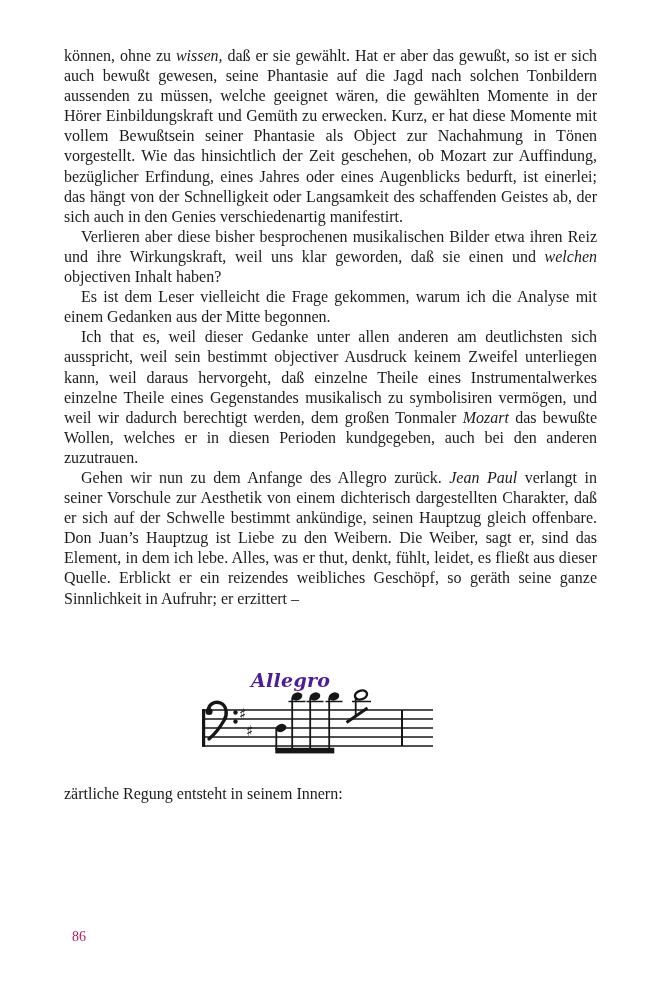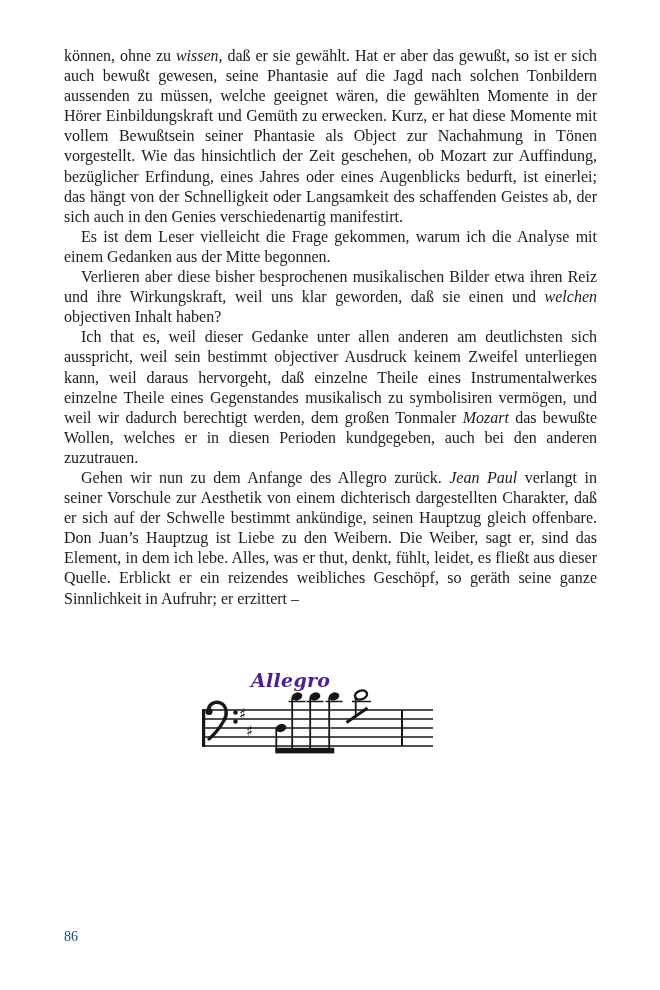--- a/index.html
+++ b/index.html
@@ -61,35 +61,35 @@
   .closing-line {
     position: absolute;
     left: 64px;
     top: 784px;
     width: 533px;
     font-size: 16px;
     line-height: 20.1px;
   }
   .page-number {
     position: absolute;
-    left: 64px;
+    left: 72px;
     top: 929px;
     font-size: 14px;
-    color: #0c4a6e;
+    color: #be185d;
   }
 </style>
 </head>
 <body>
 
 <div class="page">
 
   <div class="text-block">
     <p class="para"><span>können, ohne zu </span><span class="seg-italic">wissen,</span><span> daß er sie gewählt. Hat er aber das gewußt, so ist er sich auch bewußt gewesen, seine Phantasie auf die Jagd nach solchen Tonbildern aussenden zu müssen, welche geeignet wären, die gewählten Momente in der Hörer Einbildungskraft und Gemüth zu erwecken. Kurz, er hat diese Momente mit vollem Bewußtsein seiner Phantasie als Object zur Nachahmung in Tönen vorgestellt. Wie das hinsichtlich der Zeit gesche­hen, ob Mozart zur Auffindung, bezüglicher Erfindung, eines Jahres oder eines Augenblicks bedurft, ist einerlei; das hängt von der Schnelligkeit oder Langsamkeit des schaffenden Geistes ab, der sich auch in den Genies ver­schiedenartig manifestirt.</span></p>
+    <p class="para indent"><span>Verlieren aber diese bisher besprochenen musikalischen Bilder etwa ihren Reiz und ihre Wirkungskraft, weil uns klar geworden, daß sie einen und </span><span class="seg-italic">welchen</span><span> objectiven Inhalt haben?</span></p>
     <p class="para indent"><span>Es ist dem Leser vielleicht die Frage gekommen, warum ich die Analyse mit einem Gedanken aus der Mitte begonnen.</span></p>
-    <p class="para indent"><span>Verlieren aber diese bisher besprochenen musikalischen Bilder etwa ihren Reiz und ihre Wirkungskraft, weil uns klar geworden, daß sie einen und </span><span class="seg-italic">welchen</span><span> objectiven Inhalt haben?</span></p>
     <p class="para indent"><span>Ich that es, weil dieser Gedanke unter allen anderen am deutlichsten sich ausspricht, weil sein bestimmt objectiver Ausdruck keinem Zweifel unter­liegen kann, weil daraus hervorgeht, daß einzelne Theile eines Instrumen­talwerkes einzelne Theile eines Gegenstandes musikalisch zu symbolisiren vermögen, und weil wir dadurch berechtigt werden, dem großen Tonmaler </span><span class="seg-italic">Mozart</span><span> das bewußte Wollen, welches er in diesen Perioden kundgegeben, auch bei den anderen zuzutrauen.</span></p>
     <p class="para indent"><span>Gehen wir nun zu dem Anfange des Allegro zurück. </span><span class="seg-italic">Jean Paul</span><span> verlangt in seiner Vorschule zur Aesthetik von einem dichterisch dargestellten Charakter, daß er sich auf der Schwelle bestimmt ankündige, seinen Hauptzug gleich offenbare. Don Juan’s Hauptzug ist Liebe zu den Weibern. Die Weiber, sagt er, sind das Element, in dem ich lebe. Alles, was er thut, denkt, fühlt, leidet, es fließt aus dieser Quelle. Erblickt er ein reizendes weibliches Geschöpf, so geräth seine ganze Sinnlichkeit in Aufruhr; er er­zittert –</span></p>
   </div>
 
   <div class="music-figure">
     <div class="tempo-label">Allegro</div>
     <svg class="staff-svg" width="250" height="72" viewBox="0 0 250 72" xmlns="http://www.w3.org/2000/svg">
 
       <g stroke="#161616" stroke-width="1.6">
         <line x1="7" y1="22" x2="238" y2="22"></line>
@@ -136,16 +136,17 @@
         <line x1="157" y1="13.5" x2="176" y2="13.5" stroke-width="1.5"></line>
         <ellipse cx="166" cy="7" rx="6.2" ry="4.4" transform="rotate(-18 166 7)" fill="#ffffff" stroke-width="2.4"></ellipse>
         <line x1="160.7" y1="9" x2="160.7" y2="28" stroke-width="1.8"></line>
         <line x1="151.5" y1="34.5" x2="172.5" y2="20" stroke-width="3"></line>
       </g>
 
       <line x1="207" y1="22" x2="207" y2="58" stroke="#161616" stroke-width="2"></line>
     </svg>
   </div>
 
+  <div class="closing-line">zärtliche Regung entsteht in seinem Innern:</div>
 
   <div class="page-number">86</div>
 
 </div>
 
 </body></html>

